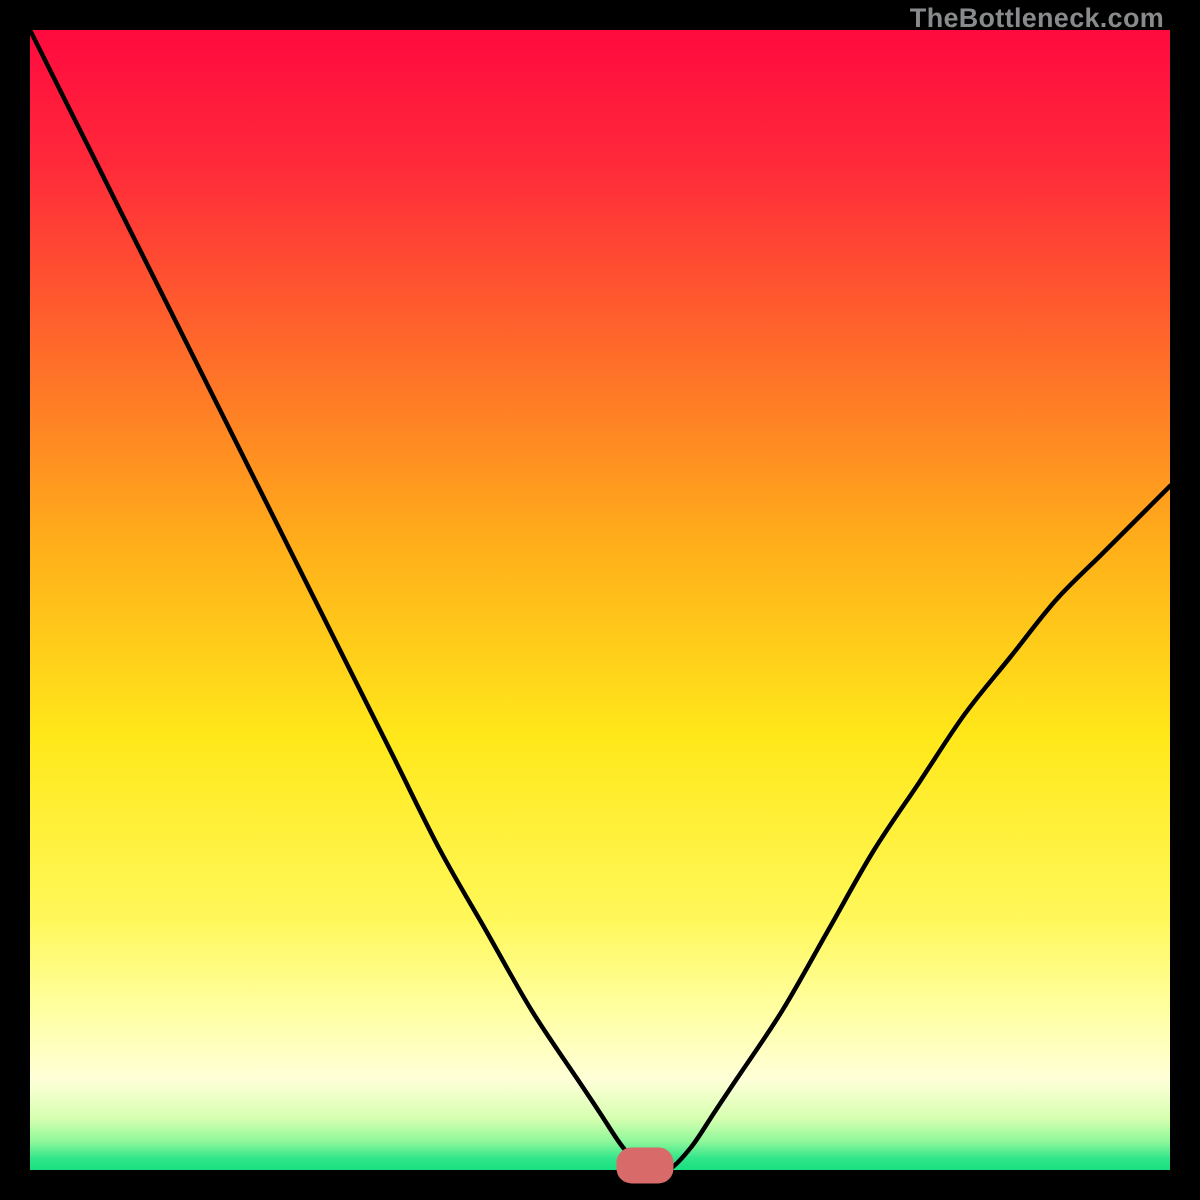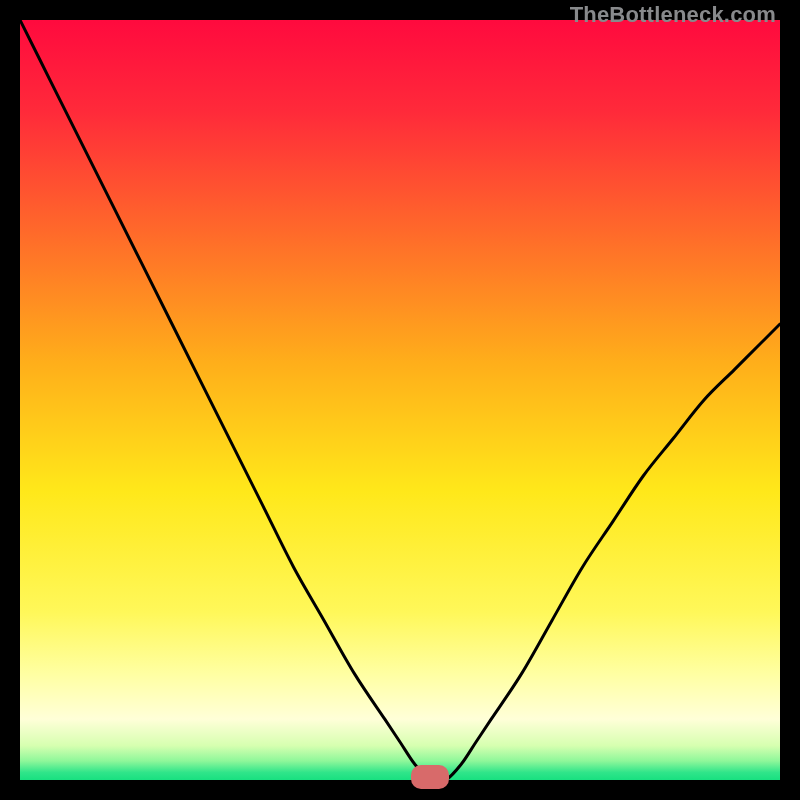--- a/index.html
+++ b/index.html
@@ -23,21 +23,21 @@
     left: 0;
     top: 0;
     width: 760px;
     height: 760px;
   }
   .watermark {
     position: absolute;
     top: 2px;
     right: 24px;
     font-family: Arial, Helvetica, sans-serif;
-    font-size: 22px;
+    font-size: 18px;
     font-weight: bold;
     color: #888a8c;
     letter-spacing: 0.2px;
   }
   .marker {
     position: absolute;
     background: #d86a6a;
     border-radius: 10px;
   }
 </style>

